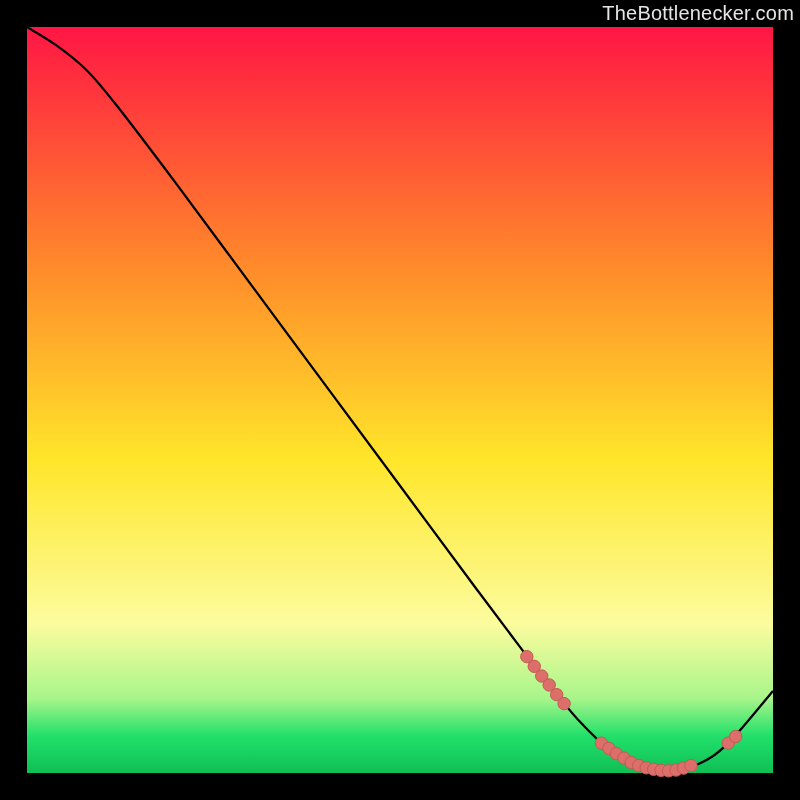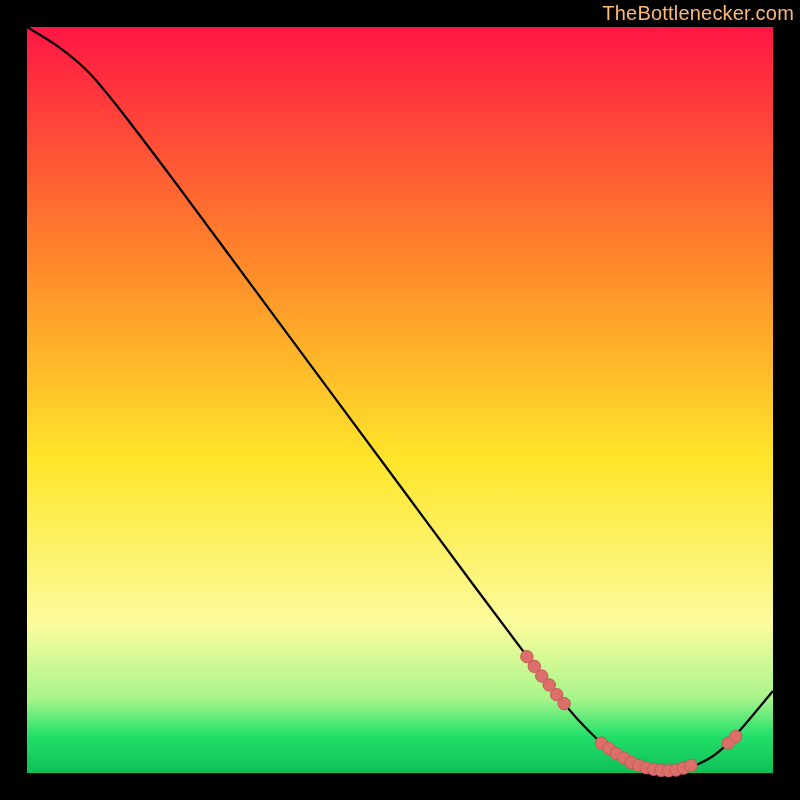--- a/index.html
+++ b/index.html
@@ -13,21 +13,21 @@
   }
   .wrap {
     position: relative;
     width: 800px;
     height: 800px;
   }
   .attribution {
     position: absolute;
     top: 2px;
     right: 6px;
-    color: #fdba74;
+    color: #e5e5e5;
     font-size: 20px;
     font-weight: 400;
     letter-spacing: 0.2px;
     z-index: 20;
   }
   svg {
     position: absolute;
     left: 0;
     top: 0;
     width: 800px;

